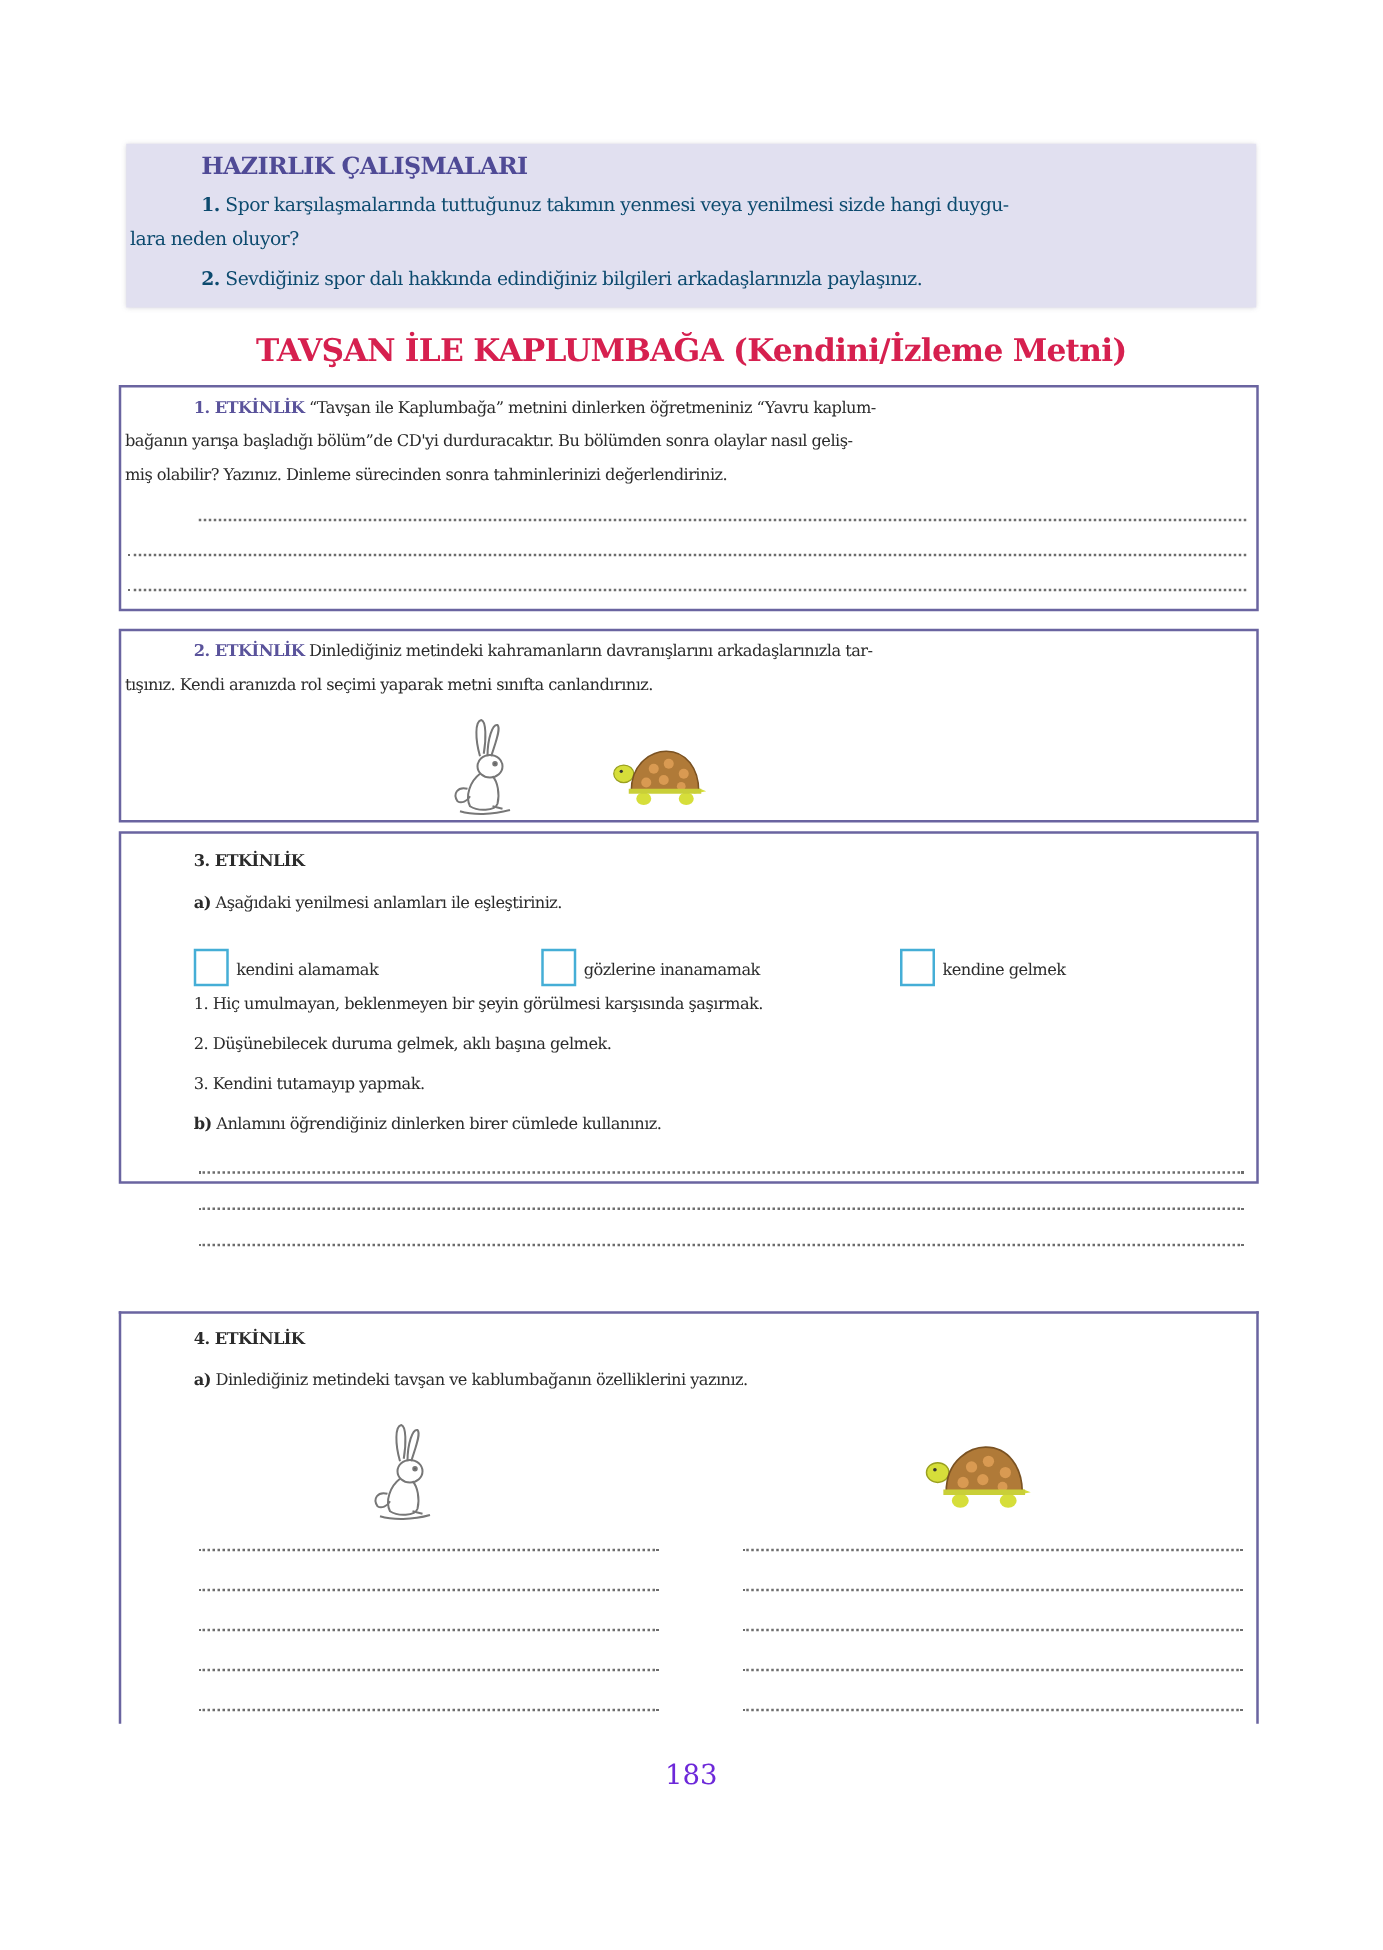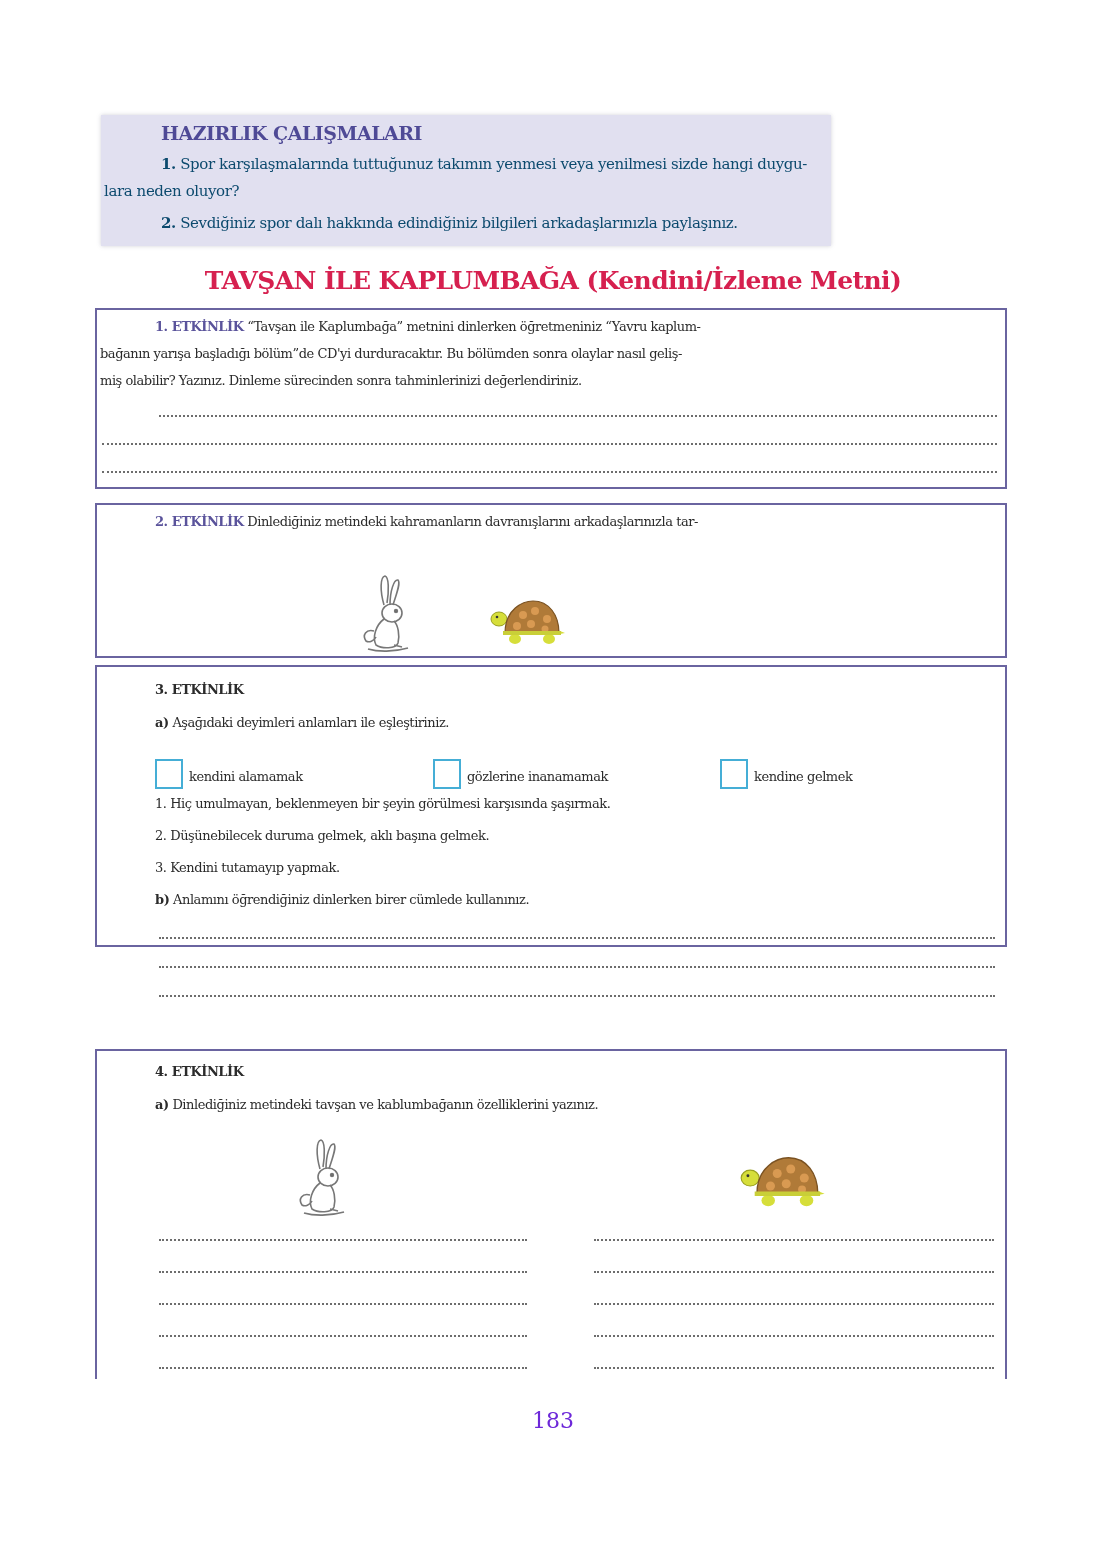--- a/index.html
+++ b/index.html
@@ -2,21 +2,21 @@
 <html><head>
 <meta charset="utf-8">
 <style>
   html, body { margin: 0; padding: 0; }
   body {
     width: 1106px; height: 1560px; background: #ffffff; position: relative;
     font-family: "DejaVu Serif", "Liberation Serif", serif; color: #2a2a2a;
     overflow: hidden;
   }
   .prep {
-    position: absolute; left: 101px; top: 115px; width: 730px; height: 131px;
+    position: absolute; left: 101px; top: 115px; width: 904px; height: 131px;
     background: #e1e0f0; box-shadow: 0 0 4px rgba(120,120,140,0.35);
   }
   .prep-title {
     position: absolute; left: 60px; top: 7px; font-size: 19px; font-weight: bold;
     color: #4f4a96; letter-spacing: -0.5px;
   }
   .prep-line { position: absolute; font-size: 15px; color: #0c4a6e; letter-spacing: -0.4px; white-space: nowrap; }
   .num { font-weight: bold; }
   .main-title {
     position: absolute; left: 0; width: 1106px; top: 266px; text-align: center;
@@ -70,20 +70,21 @@
   <div class="dots" style="left:62px; right:8px; top:105px;"></div>
   <div class="dots" style="left:5px; right:8px; top:133px;"></div>
   <div class="dots" style="left:5px; right:8px; top:161px;"></div>
 </div>
 
 <div class="box" style="top:503px; height:155px;">
   <div class="txt" style="left:58px; top:9px;">
     <span class="etk">2. ETKİNLİK</span>
     <span>Dinlediğiniz metindeki kahramanların davranışlarını arkadaşlarınızla tar-</span>
   </div>
+  <div class="txt" style="left:3px; top:36px;">tışınız. Kendi aranızda rol seçimi yaparak metni sınıfta canlandırınız.</div>
 
   <svg style="left:257px; top:68px;" width="64" height="82" viewBox="0 0 64 82">
     <g fill="none" stroke="#777" stroke-width="1.6">
       <path d="M30 32 C26 18 26 4 31 3 C35 4 35 18 33 30"></path>
       <path d="M36 32 C36 18 40 6 44 7 C47 10 42 22 39 32"></path>
       <ellipse cx="38" cy="40" rx="10" ry="9"></ellipse>
       <circle cx="42" cy="38" r="1.4" fill="#555"></circle>
       <path d="M30 46 C22 52 18 64 22 72 C28 76 42 76 44 70 C46 62 44 52 40 48"></path>
       <path d="M20 58 C12 56 8 62 12 68 C15 70 20 68 22 64"></path>
       <path d="M14 76 C24 79 40 79 54 75"></path>
@@ -107,21 +108,21 @@
         <circle cx="56" cy="34" r="3.5"></circle>
       </g>
     <path d="M14 38 L72 38" stroke="#c9cf38" stroke-width="4"></path>
   </svg>
 </div>
 
 <div class="box" style="top:665px; height:282px;">
   <div class="txt etk" style="left:58px; top:15px;">3. ETKİNLİK</div>
   <div class="txt" style="left:58px; top:48px;">
     <b>a)</b>
-    <span>Aşağıdaki deyimleri anlamları ile eşleştiriniz.</span>
+    <span>Aşağıdaki yenilmesi anlamları ile eşleştiriniz.</span>
   </div>
   <div class="txt" style="left:58px; top:95px;">
     <span class="sq"></span><span>kendini alamamak</span>
   </div>
   <div class="txt" style="left:336px; top:95px;">
     <span class="sq"></span><span>gözlerine inanamamak</span>
   </div>
   <div class="txt" style="left:623px; top:95px;">
     <span class="sq"></span><span>kendine gelmek</span>
   </div>

